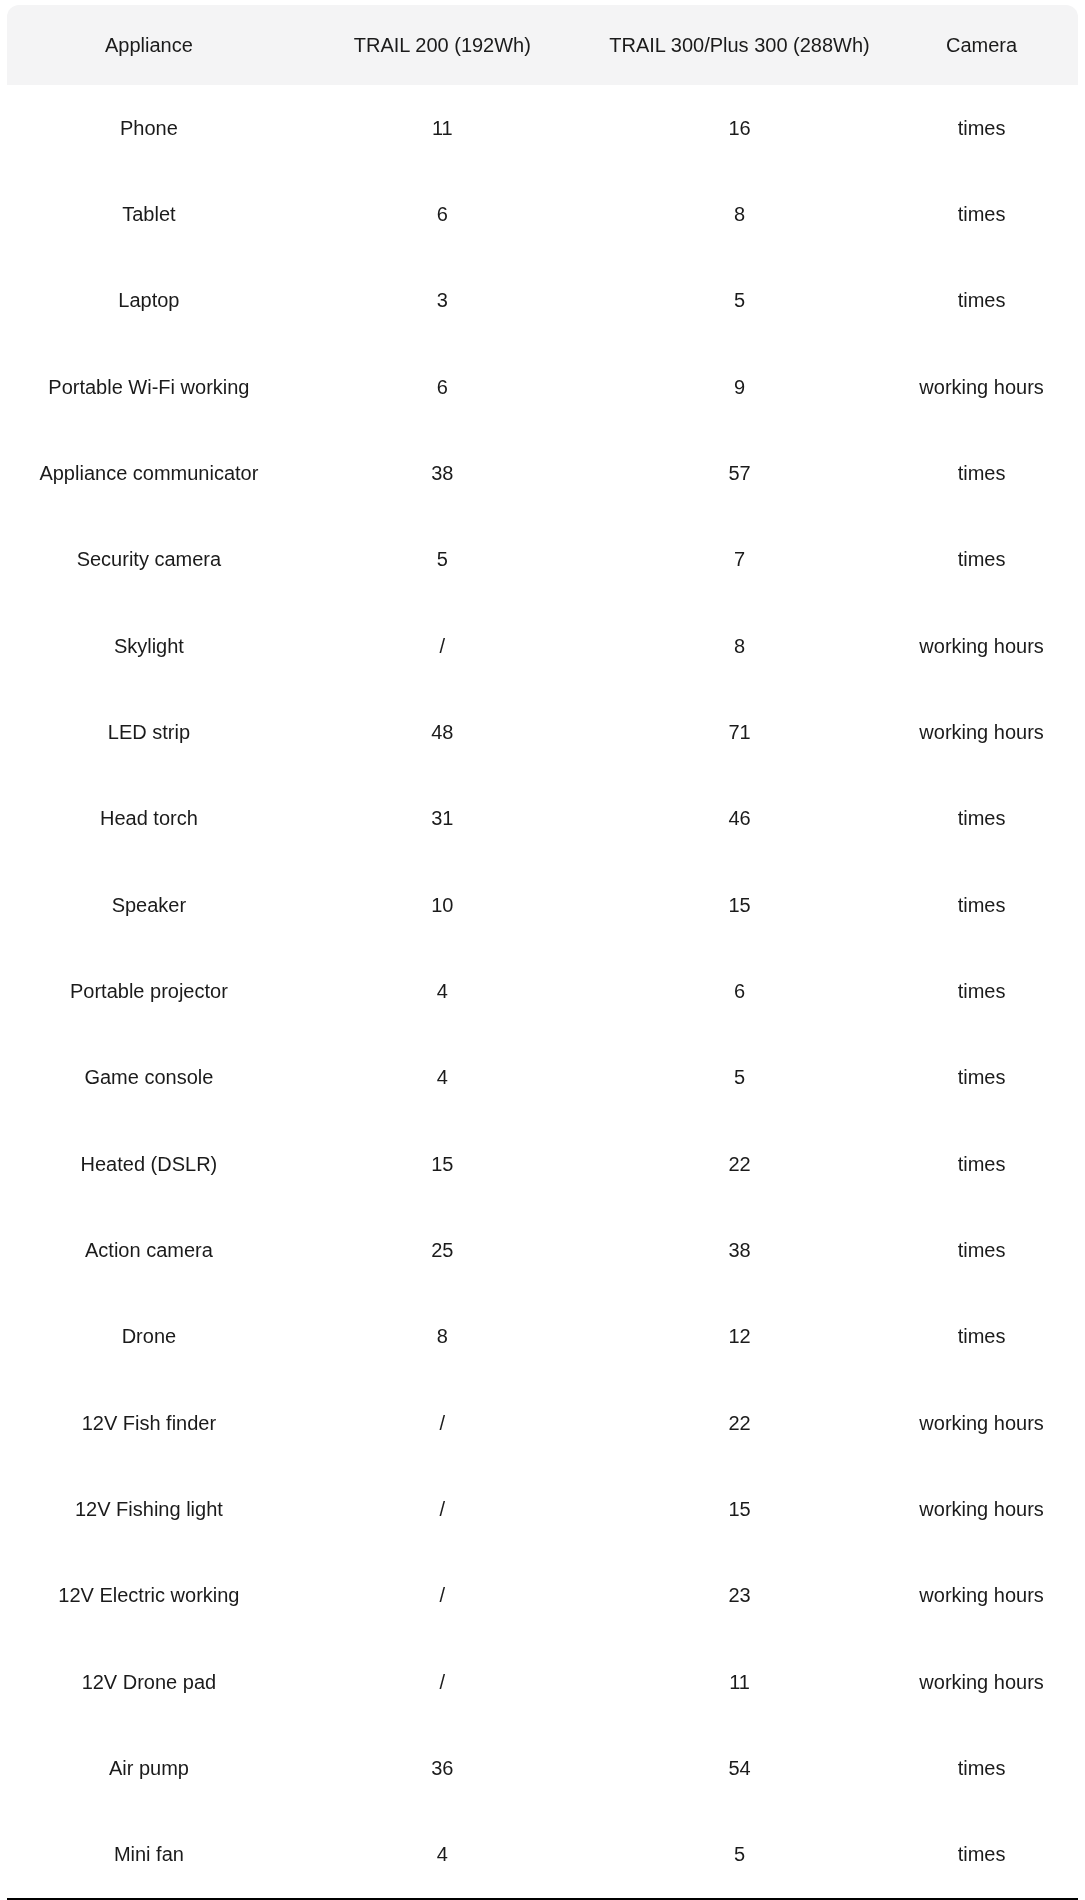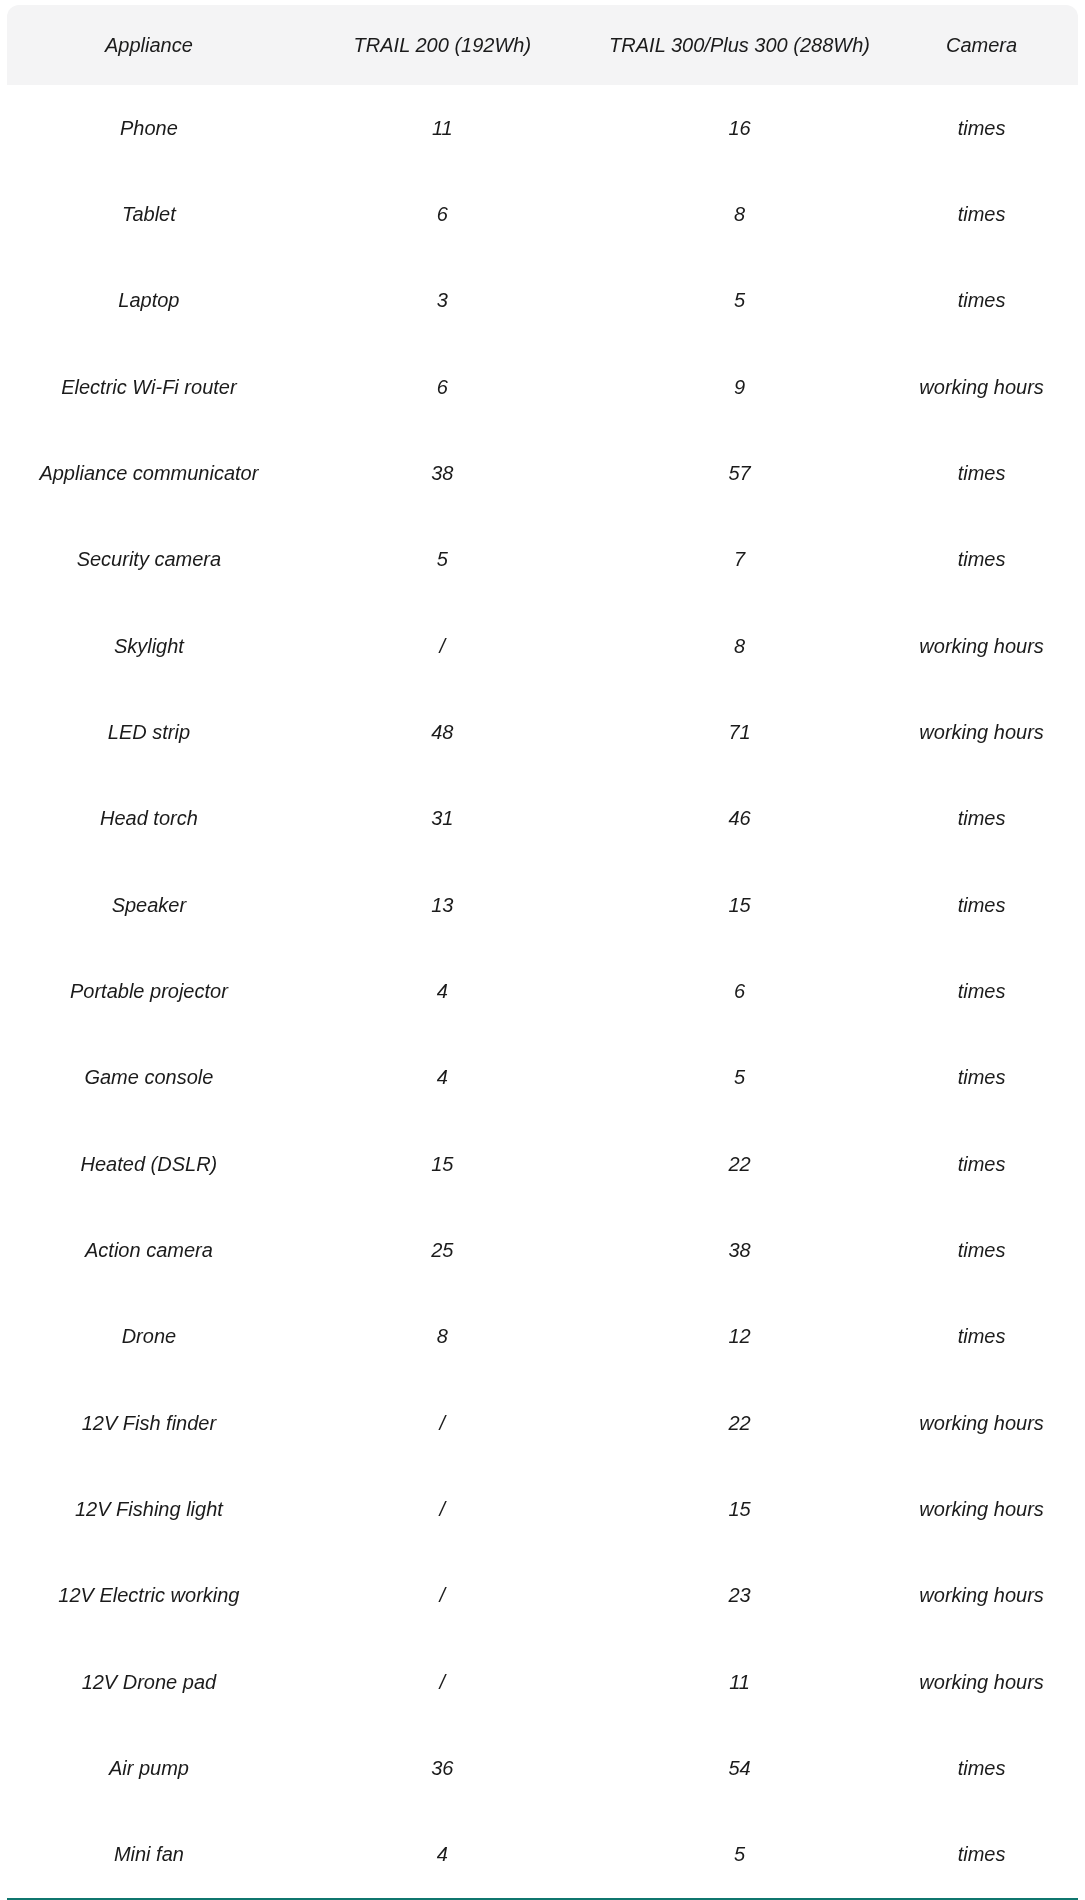--- a/index.html
+++ b/index.html
@@ -15,39 +15,38 @@
     margin: 5px 7px 0;
     height: 1895px;
     display: flex;
     flex-direction: column;
     box-sizing: border-box;
   }
   .grid {
     display: grid;
     grid-template-columns: 26.5% 28.3% 27.2% 18%;
     align-items: center;
-    font-style: italic;
   }
   .thead {
     height: 80px;
     flex: 0 0 auto;
     background: #f4f4f5;
     border-radius: 12px 12px 0 0;
   }
   .th {
     font-size: 20px;
     font-weight: 500;
     text-align: center;
     white-space: nowrap;
   }
   .tbody {
     flex: 1 1 auto;
     display: flex;
     flex-direction: column;
-    border-bottom: 2px solid #0f766e;
+    border-bottom: 2px solid #000000;
     box-sizing: border-box;
   }
   .tr { flex: 1 1 0; }
   .td {
     font-size: 20px;
     font-weight: 400;
     text-align: center;
     white-space: nowrap;
   }
 </style>
@@ -74,21 +73,21 @@
         <div class="td">8</div>
         <div class="td">times</div>
       </div>
       <div class="grid tr">
         <div class="td">Laptop</div>
         <div class="td">3</div>
         <div class="td">5</div>
         <div class="td">times</div>
       </div>
       <div class="grid tr">
-        <div class="td">Electric Wi-Fi router</div>
+        <div class="td">Portable Wi-Fi working</div>
         <div class="td">6</div>
         <div class="td">9</div>
         <div class="td">working hours</div>
       </div>
       <div class="grid tr">
         <div class="td">Appliance communicator</div>
         <div class="td">38</div>
         <div class="td">57</div>
         <div class="td">times</div>
       </div>
@@ -111,21 +110,21 @@
         <div class="td">working hours</div>
       </div>
       <div class="grid tr">
         <div class="td">Head torch</div>
         <div class="td">31</div>
         <div class="td">46</div>
         <div class="td">times</div>
       </div>
       <div class="grid tr">
         <div class="td">Speaker</div>
-        <div class="td">13</div>
+        <div class="td">10</div>
         <div class="td">15</div>
         <div class="td">times</div>
       </div>
       <div class="grid tr">
         <div class="td">Portable projector</div>
         <div class="td">4</div>
         <div class="td">6</div>
         <div class="td">times</div>
       </div>
       <div class="grid tr">

